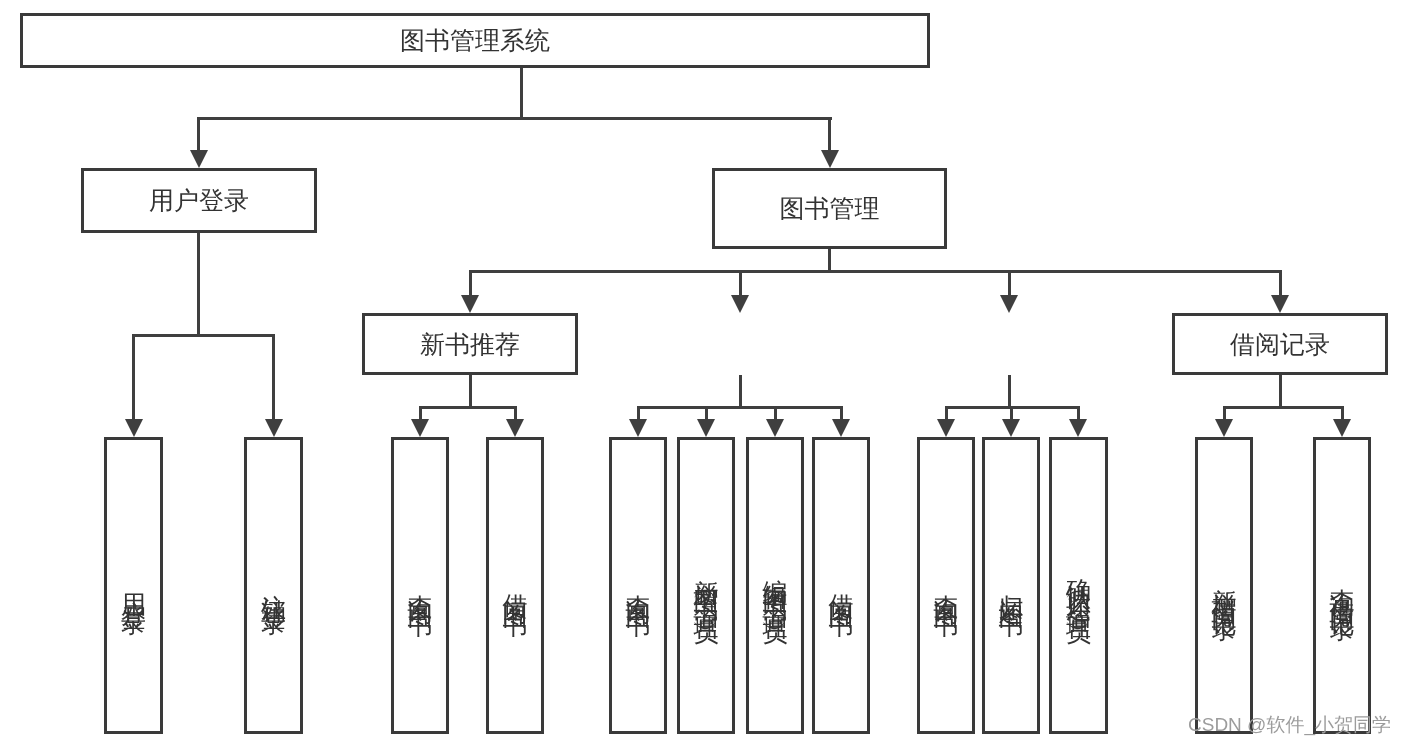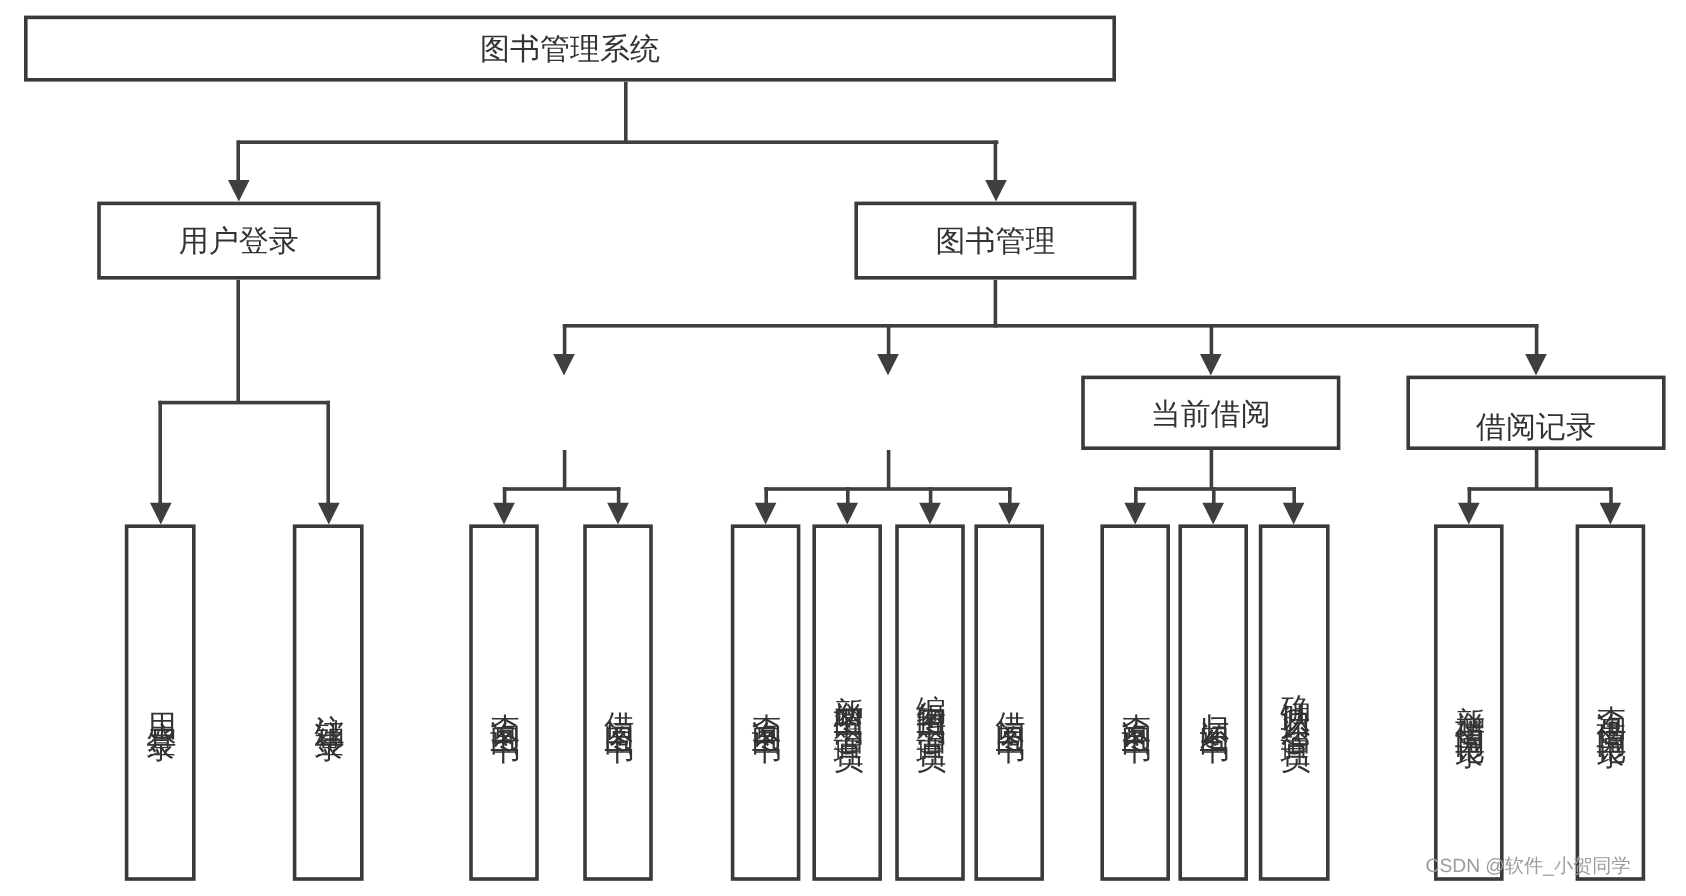--- a/index.html
+++ b/index.html
@@ -49,21 +49,21 @@
     height: 0;
     border-left: 9px solid transparent;
     border-right: 9px solid transparent;
     border-top: 18px solid var(--line, #3f3f3f);
     z-index: 1;
   }
   .watermark {
     position: absolute;
     left: 1188px;
     top: 712px;
-    font-size: 16px;
+    font-size: 19px;
     color: var(--wm, #9c9c9c);
     z-index: 3;
     white-space: nowrap;
   }
 </style>
 </head>
 <body>
 
 <div id="stage">
 
@@ -74,21 +74,21 @@
   <div class="vl" style="left:520px; top:68px; height:50px;"></div>
   <div class="hl" style="left:198px; top:117px; width:634px;"></div>
   <div class="vl" style="left:197px; top:117px; height:35px;"></div>
   <div class="arr" style="left:190px; top:150px;"></div>
   <div class="vl" style="left:828px; top:117px; height:35px;"></div>
   <div class="arr" style="left:821px; top:150px;"></div>
 
   <div class="box" style="left:81px; top:168px; width:236px; height:65px;">
     <span>用户登录</span>
   </div>
-  <div class="box" style="left:712px; top:168px; width:235px; height:65px;">
+  <div class="box" style="left:712px; top:168px; width:235px; height:81px;">
     <span>图书管理</span>
   </div>
 
   <div class="vl" style="left:197px; top:233px; height:103px;"></div>
   <div class="hl" style="left:132px; top:334px; width:143px;"></div>
   <div class="vl" style="left:132px; top:334px; height:88px;"></div>
   <div class="arr" style="left:125px; top:419px;"></div>
   <div class="vl" style="left:272px; top:334px; height:88px;"></div>
   <div class="arr" style="left:265px; top:419px;"></div>
 
@@ -96,24 +96,24 @@
   <div class="hl" style="left:469px; top:270px; width:813px;"></div>
   <div class="vl" style="left:469px; top:270px; height:28px;"></div>
   <div class="arr" style="left:461px; top:295px;"></div>
   <div class="vl" style="left:739px; top:270px; height:28px;"></div>
   <div class="arr" style="left:731px; top:295px;"></div>
   <div class="vl" style="left:1008px; top:270px; height:28px;"></div>
   <div class="arr" style="left:1000px; top:295px;"></div>
   <div class="vl" style="left:1279px; top:270px; height:28px;"></div>
   <div class="arr" style="left:1271px; top:295px;"></div>
 
-  <div class="box" style="left:901px; top:313px; width:216px; height:62px;">
-    <span>当前借阅</span>
+  <div class="box" style="left:362px; top:313px; width:216px; height:62px;">
+    <span>新书推荐</span>
   </div>
-  <div class="box" style="left:1172px; top:313px; width:216px; height:62px;align-items:flex-end;">
+  <div class="box" style="left:1172px; top:313px; width:216px; height:62px;">
     <span>借阅记录</span>
   </div>
 
   <div class="vl" style="left:469px; top:375px; height:33px;"></div>
   <div class="hl" style="left:419px; top:406px; width:98px;"></div>
   <div class="vl" style="left:419px; top:406px; height:16px;"></div>
   <div class="arr" style="left:411px; top:419px;"></div>
   <div class="vl" style="left:514px; top:406px; height:16px;"></div>
   <div class="arr" style="left:506px; top:419px;"></div>
 

